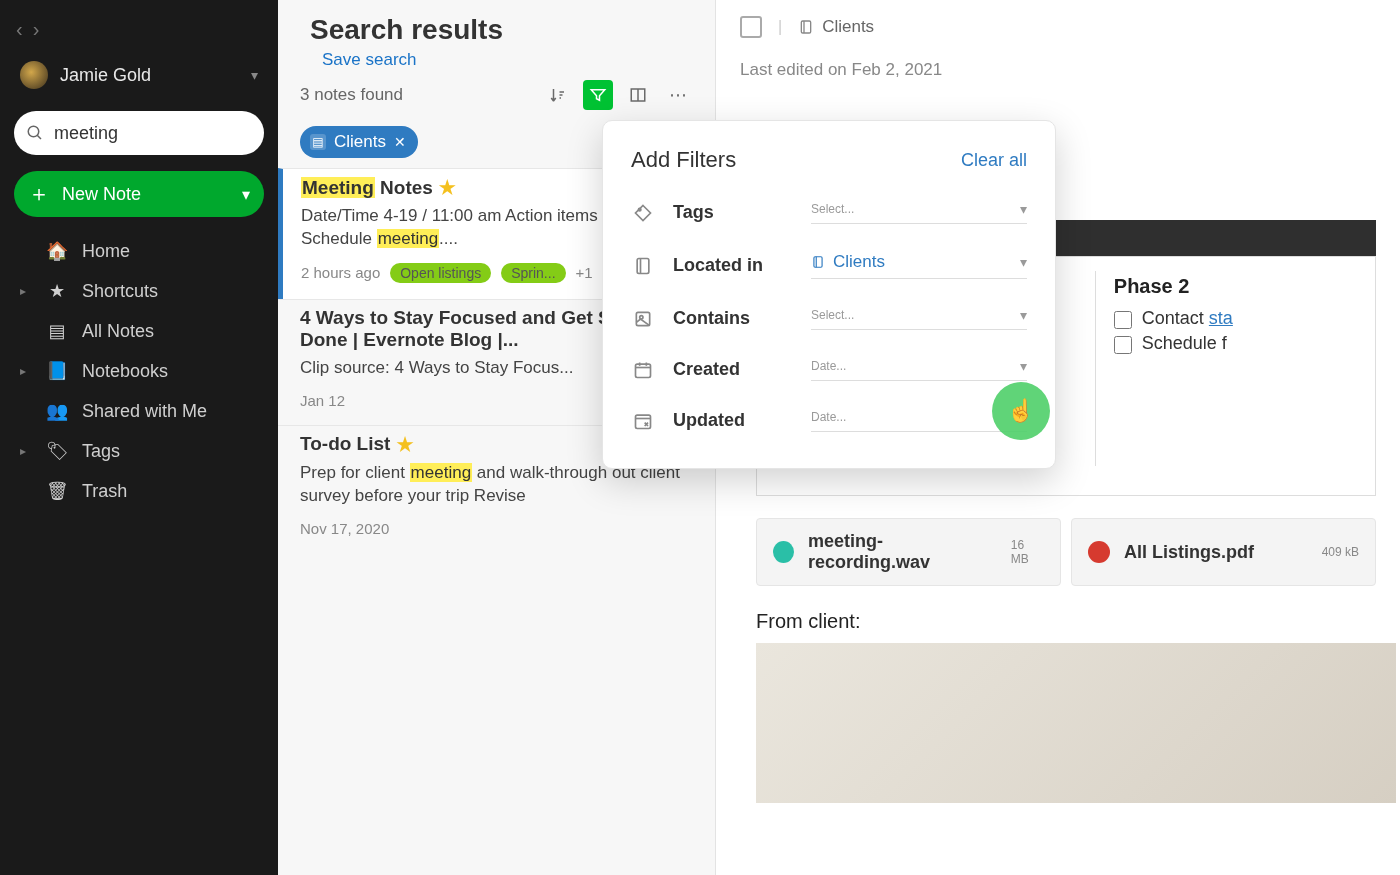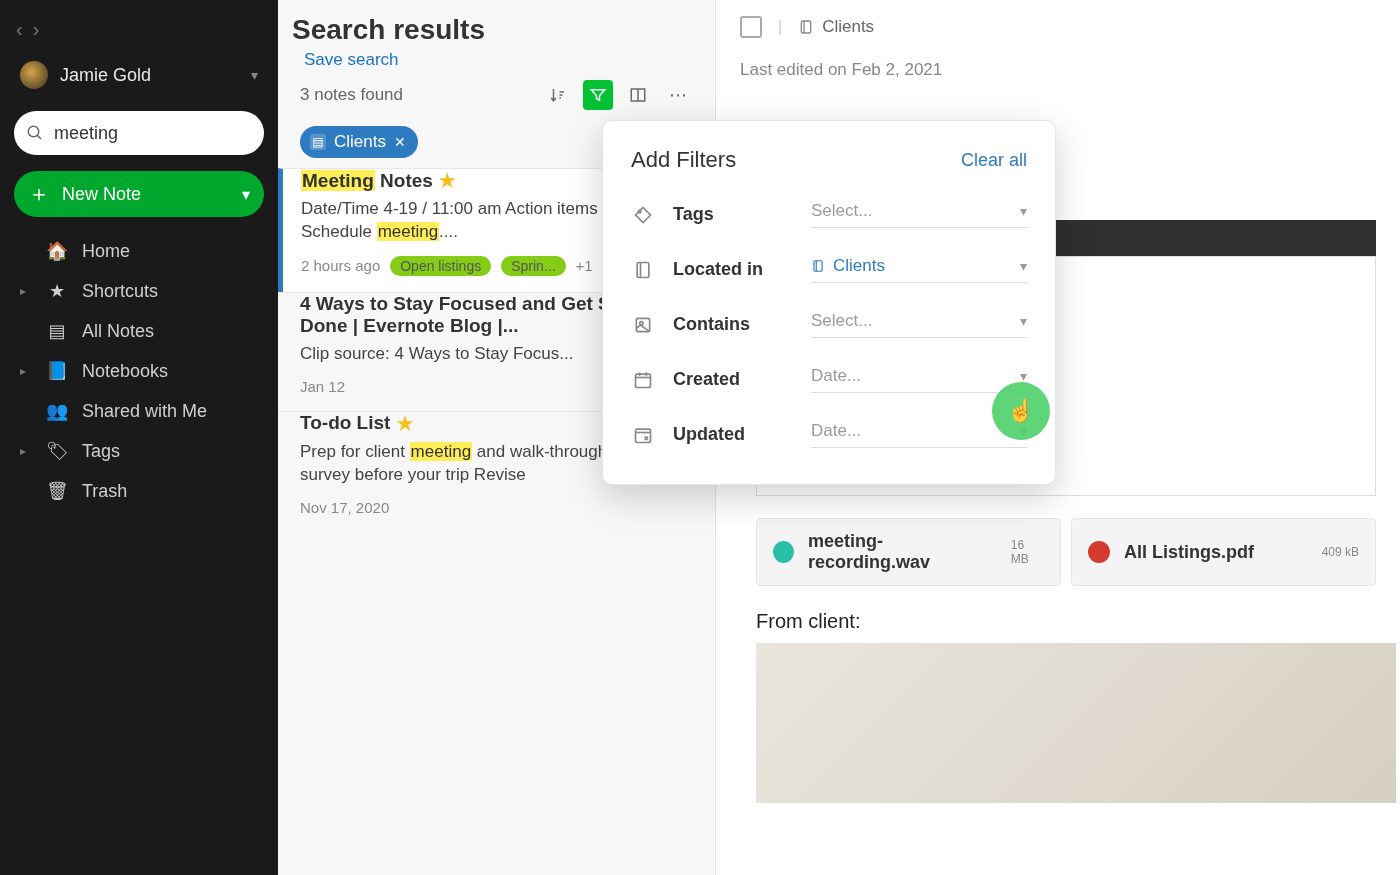--- a/index.html
+++ b/index.html
@@ -46,21 +46,21 @@
     font-size: 18px; color: #cfcfcf; border-radius: 6px; cursor: pointer;
   }
   .nav-item .caret { width: 12px; color: #777; font-size: 12px; }
   .nav-item .icon { width: 22px; text-align: center; color: #cfcfcf; font-size: 18px; }
 
   
   .list-pane {
     width: 438px; background: #f7f7f7; border-right: 1px solid #e3e3e3;
     display: flex; flex-direction: column;
   }
-  .list-header { padding: 14px 22px 0 14px; }
+  .list-header { padding: 14px 22px 0 32px; }
   .list-title { font-size: 28px; font-weight: 700; color: #333; }
   .save-search { color: #1a73c7; font-size: 17px; cursor: pointer; margin-top: 4px; display: inline-block; margin-left: 12px; }
   .list-subhead {
     display: flex; align-items: center; justify-content: space-between;
     padding: 10px 22px 12px 22px; color: #666; font-size: 17px;
   }
   .subhead-actions { display: flex; align-items: center; gap: 10px; }
   .subhead-actions .iconbtn {
     width: 30px; height: 30px; display: flex; align-items: center; justify-content: center;
     color: #6a6a6a; border-radius: 4px; font-size: 18px; cursor: pointer;
@@ -68,21 +68,21 @@
   .subhead-actions .iconbtn.filter-active { background: #00c233; color: #fff; }
   .chip-row { padding: 4px 22px 10px 22px; }
   .chip {
     display: inline-flex; align-items: center; gap: 8px; background: #2f7bc1; color: #fff;
     border-radius: 18px; padding: 6px 12px 6px 10px; font-size: 17px;
   }
   .chip .nb-icon { background: rgba(255,255,255,.2); border-radius: 3px; width: 16px; height: 16px; display:inline-flex; align-items:center; justify-content:center; font-size:12px; }
   .chip .x { font-size: 14px; }
   .notes { overflow-y: auto; flex: 1; }
   .note {
-    padding: 0 22px 16px 22px; border-top: 1px solid #e7e7e7; background: #f7f7f7; position: relative;
+    padding: 7px 22px 16px 22px; border-top: 1px solid #e7e7e7; background: #f7f7f7; position: relative;
   }
   .note.selected { background: #fff; border-left: 5px solid #2f7bc1; padding-left: 18px; }
   .note-title { font-size: 19px; font-weight: 600; color: #333; display: flex; align-items: center; gap: 6px; }
   .star { color: #f4c01e; }
   .note-snippet { color: #444; font-size: 17px; margin-top: 6px; line-height: 1.35; }
   mark.hl { background: #ffee58; color: #333; padding: 0 1px; }
   .note-meta { display: flex; align-items: center; gap: 10px; color: #888; font-size: 15px; margin-top: 12px; flex-wrap: wrap; }
   .tagchip { background: #84cc16; color: #555; border-radius: 10px; padding: 2px 10px; font-size: 14px; }
   .thumb {
     position: absolute; right: 12px; top: 16px; width: 28px; height: 90px; border-radius: 4px;
@@ -131,21 +131,21 @@
     border-radius: 10px; box-shadow: 0 12px 36px rgba(0,0,0,.18); border: 1px solid #e5e5e5;
     padding: 26px 28px 22px 28px; z-index: 20; margin-top: 8px;
   }
   .pop-head { display: flex; align-items: center; justify-content: space-between; margin-bottom: 14px; }
   .pop-title { font-size: 22px; font-weight: 500; color: #333; }
   .clear-all { color: #2f7bc1; font-size: 18px; cursor: pointer; }
   .filter-row { display: flex; align-items: center; gap: 18px; padding: 14px 0; }
   .filter-row .fi { width: 24px; color: #888; font-size: 18px; display:flex; justify-content:center; }
   .filter-row .fl { width: 120px; font-size: 18px; font-weight: 600; color: #333; }
   .filter-row .fc { flex: 1; display: flex; align-items: center; border-bottom: 1px solid #ddd; padding-bottom: 6px; }
-  .fc .placeholder { color: #9a9a9a; font-size: 17px; }
+  .fc .placeholder { color: #9a9a9a; font-size: 12px; }
   .fc .chev { margin-left: auto; color: #9a9a9a; font-size: 14px; }
   .fc .selected-nb { color: #2f7bc1; font-size: 17px; display:flex; align-items:center; gap:8px; }
   .toggle {
     margin-left: auto; width: 44px; height: 24px; background: #d8d8d8; border-radius: 12px; position: relative;
   }
   .toggle::after { content:""; position:absolute; top:3px; left:3px; width:18px; height:18px; background:#fff; border-radius:50%; }
 
   
   .cursor-spot {
     position: absolute; width: 58px; height: 58px; border-radius: 50%;
@@ -340,20 +340,31 @@
             <div class="check-row">
                 <span>… <mark class="hl">school</mark></span>
               </div>
             <div class="check-row">
                 <span>ral light</span>
               </div>
             <div class="check-row">
                 <span>y area no</span>
               </div>
           </div>
+          <div class="phase-col" style="border-left:1px solid #ddd; padding-left:18px;">
+            <h3>Phase 2</h3>
+            <div class="check-row">
+              <input type="checkbox" style="">
+              <span><span>Contact </span><span class="linkish">sta</span></span>
+            </div>
+            <div class="check-row">
+              <input type="checkbox" style="">
+              <span>Schedule f</span>
+            </div>
+          </div>
         </div>
       </div>
 
       <div class="attachments">
         <div class="attach">
           <div class="file-ic wav"></div>
           <span class="fname">meeting-recording.wav</span>
           <span class="size">16 MB</span>
         </div>
         <div class="attach">

